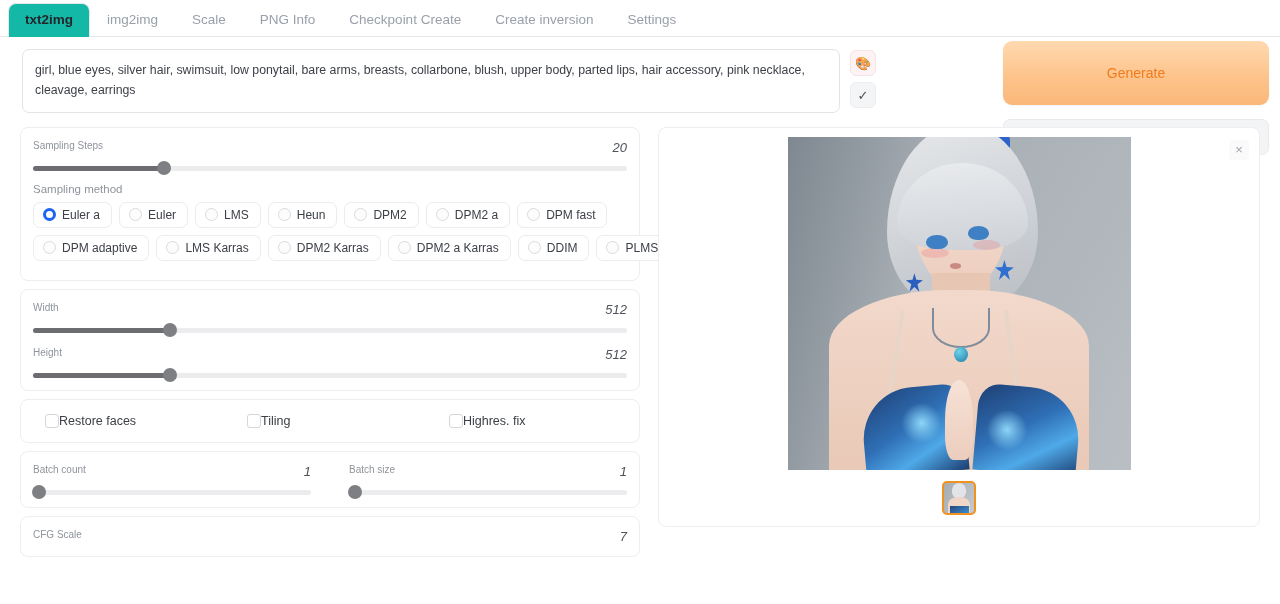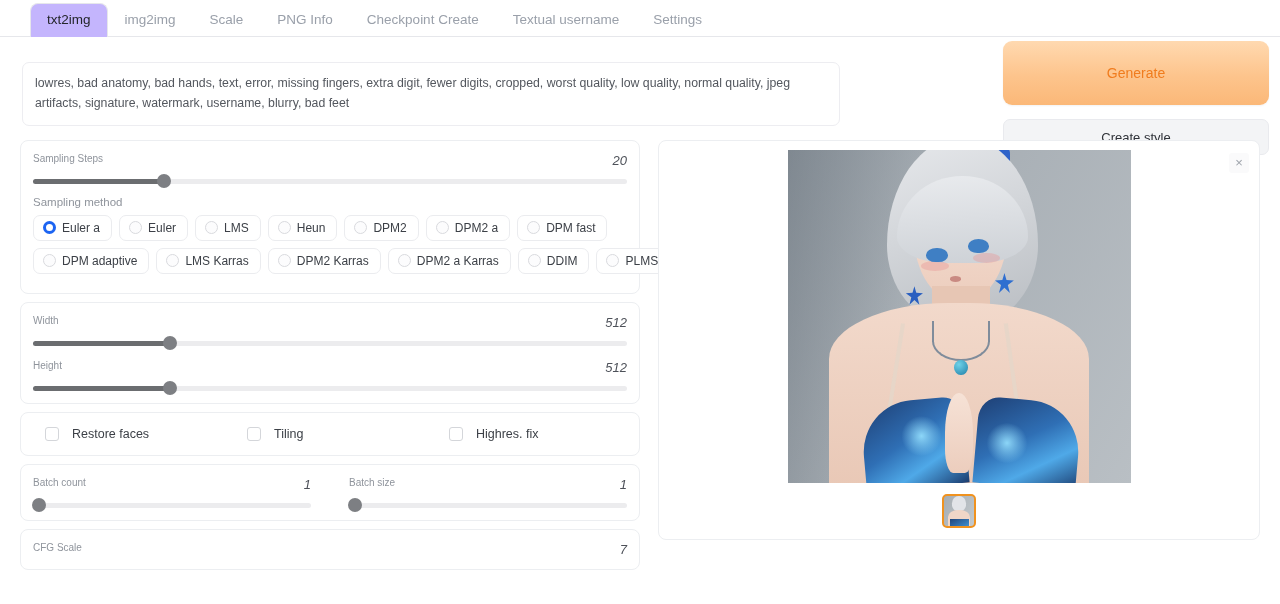--- a/index.html
+++ b/index.html
@@ -23,26 +23,25 @@
     padding: 9px 16px 8px 16px;
     font-size: 13.5px; color: #9aa0aa;
     border: 1px solid transparent;
     border-bottom: none;
     border-radius: 8px 8px 0 0;
     cursor: pointer;
     white-space: nowrap;
     line-height: 1.1;
   }
   .tab.active {
-    color: #24262b; font-weight: normal;
-    background: #c4b5fd;
+    color: #24262b; font-weight: bold;
+    background: #14b8a6;
     border-color: #e6e7eb;
     margin-bottom: -1px;
     padding-bottom: 9px;
-    margin-left: 22px;
   }
 
   
   .prompt-zone { position: relative; padding: 12px 0 0 0; }
   .prompt-row { display: flex; align-items: flex-start; }
   .prompt-box {
     margin-left: 22px;
     width: 818px;
     border: 1px solid #e3e4e8;
     border-radius: 7px;
@@ -148,21 +147,21 @@
     width: 13px; height: 13px; border-radius: 50%;
     border: 1px solid #d9dade; background: #fcfcfd;
     flex: 0 0 auto;
   }
   .radio.sel .dot {
     border: 3.5px solid #1c64f2; background: #fff;
   }
 
   
   .check-row { display: flex; }
-  .check { display: flex; align-items: center; gap: 13px; font-size: 12.5px; color: #3c4047; cursor: pointer; padding-left: 12px; }
+  .check { display: flex; align-items: center; gap: 0; font-size: 12.5px; color: #3c4047; cursor: pointer; padding-left: 12px; }
   .check .box {
     width: 14px; height: 14px; border-radius: 3px;
     border: 1px solid #d4d6da; background: #fff;
   }
   .c1 { width: 202px; } .c2 { width: 202px; }
 
   
   .batch-row { display: flex; gap: 38px; }
   .batch-row .slider-field { flex: 1; }
 
@@ -292,26 +291,32 @@
 <body>
 
 <div class="app">
 
   <div class="tabbar">
     <div class="tab active">txt2img</div>
     <div class="tab">img2img</div>
     <div class="tab">Scale</div>
     <div class="tab">PNG Info</div>
     <div class="tab">Checkpoint Create</div>
-    <div class="tab">Textual username</div>
+    <div class="tab">Create inversion</div>
     <div class="tab">Settings</div>
   </div>
 
   <div class="prompt-zone">
-    <div class="prompt-box neg">lowres, bad anatomy, bad hands, text, error, missing fingers, extra digit, fewer digits, cropped, worst quality, low quality, normal quality, jpeg artifacts, signature, watermark, username, blurry, bad feet</div>
+    <div class="prompt-row">
+      <div class="prompt-box">girl, blue eyes, silver hair, swimsuit, low ponytail, bare arms, breasts, collarbone, blush, upper body, parted lips, hair accessory, pink necklace, cleavage, earrings</div>
+      <div class="side-icons">
+        <div class="icon-btn palette">🎨</div>
+        <div class="icon-btn brush">✓</div>
+      </div>
+    </div>
   </div>
 
   <div class="gen-col">
     <div class="generate-btn">Generate</div>
     <div class="style-row">
       <div class="style-btn">Create style</div>
     </div>
   </div>
 
   <div class="main">

